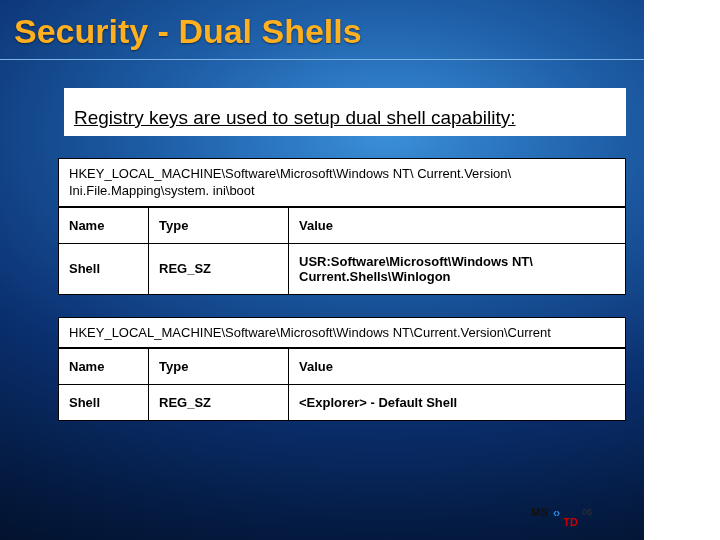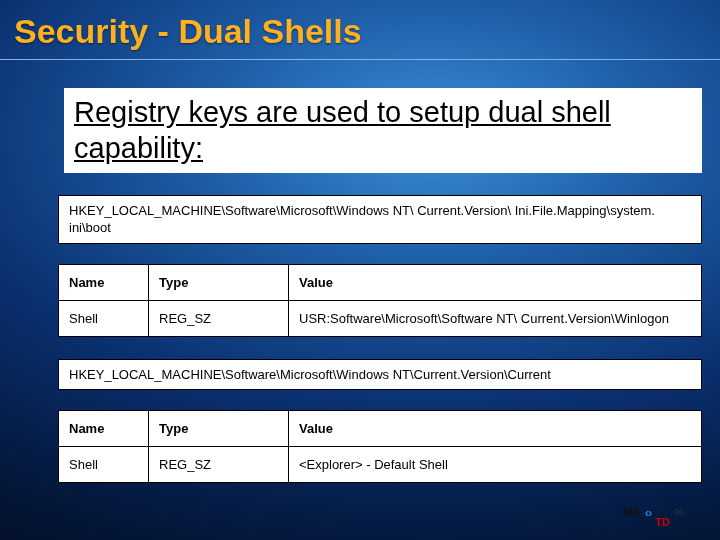--- a/index.html
+++ b/index.html
@@ -1,77 +1,76 @@
 <!DOCTYPE html>
 <html><head>
 <meta charset="utf-8">
 <style>
   * { margin: 0; padding: 0; box-sizing: border-box; }
   html, body { width: 720px; height: 540px; overflow: hidden; font-family: Arial, sans-serif; }
   .slide {
-    width: 720px; height: 540px;
+    width: 644px; height: 540px;
     background: radial-gradient(ellipse 900px 500px at 60% 25%, #3a8fd8 0%, #1e5fa8 25%, #0a3070 55%, #041a40 80%, #020d22 100%);
     position: relative;
   }
   .title {
     font-size: 34px;
     font-weight: bold;
     color: #ffb020;
     padding: 12px 14px 4px 14px;
     text-shadow: 0 1px 2px rgba(0,0,0,0.5);
   }
   .rule {
     height: 1px;
     background: #7fb5e5;
     margin: 4px 0 0 0;
     width: 100%;
   }
   .subtitle {
-    font-size: 29px;
+    font-size: 19px;
     color: #000;
     background: #fff;
     margin: 28px 18px 0 64px;
-    padding: 6px 10px 6px 10px;
+    padding: 18px 10px 6px 10px;
     line-height: 1.25;
     text-decoration: underline;
   }
   .block {
     margin: 22px 18px 0 18px;
     padding-left: 40px;
   }
   .regpath {
     background: #fff;
     color: #000;
     border: 1px solid #000;
     padding: 6px 10px;
     font-size: 13px;
     line-height: 1.35;
   }
   table.reg {
     width: 100%;
     border-collapse: collapse;
     table-layout: fixed;
-    margin-top: 20px;
   }
   table.reg th, table.reg td {
     background: #fff;
     color: #000;
     border: 1px solid #000;
     font-size: 13px;
     text-align: left;
     padding: 10px 10px;
-    font-weight: normal;
+    font-weight: bold;
   }
   table.reg th { font-weight: bold; }
   col.c1 { width: 90px; }
   col.c2 { width: 140px; }
   col.c3 { width: auto; }
   .footer {
     position: absolute;
-    right: 36px;
+    right: 52px;
     bottom: 12px;
     display: flex;
     align-items: center;
     gap: 4px;
     color: #333;
     font-size: 11px;
   }
   .footer .ms { color: #111; font-weight: bold; letter-spacing: 0.5px; }
   .footer .arrows { color: #2a7fd0; font-weight: bold; font-size: 13px; letter-spacing: -1px; }
   .footer .td { color: #c00; font-weight: bold; margin-top: 20px; }
@@ -97,21 +96,21 @@
         </colgroup>
       <tbody>
           <tr>
         <th>Name</th>
         <th>Type</th>
         <th>Value</th>
       </tr>
       <tr>
         <td>Shell</td>
         <td>REG_SZ</td>
-        <td>USR:Software\Microsoft\Software NT\ Current.Version\Winlogon</td>
+        <td>USR:Software\Microsoft\Windows NT\ Current.Shells\Winlogon</td>
       </tr>
     </tbody>
       </table>
   </div>
 
   <div class="block">
     <div class="regpath">HKEY_LOCAL_MACHINE\Software\Microsoft\Windows NT\Current.Version\Current</div>
     <table class="reg">
       <colgroup>
           <col class="c1">

